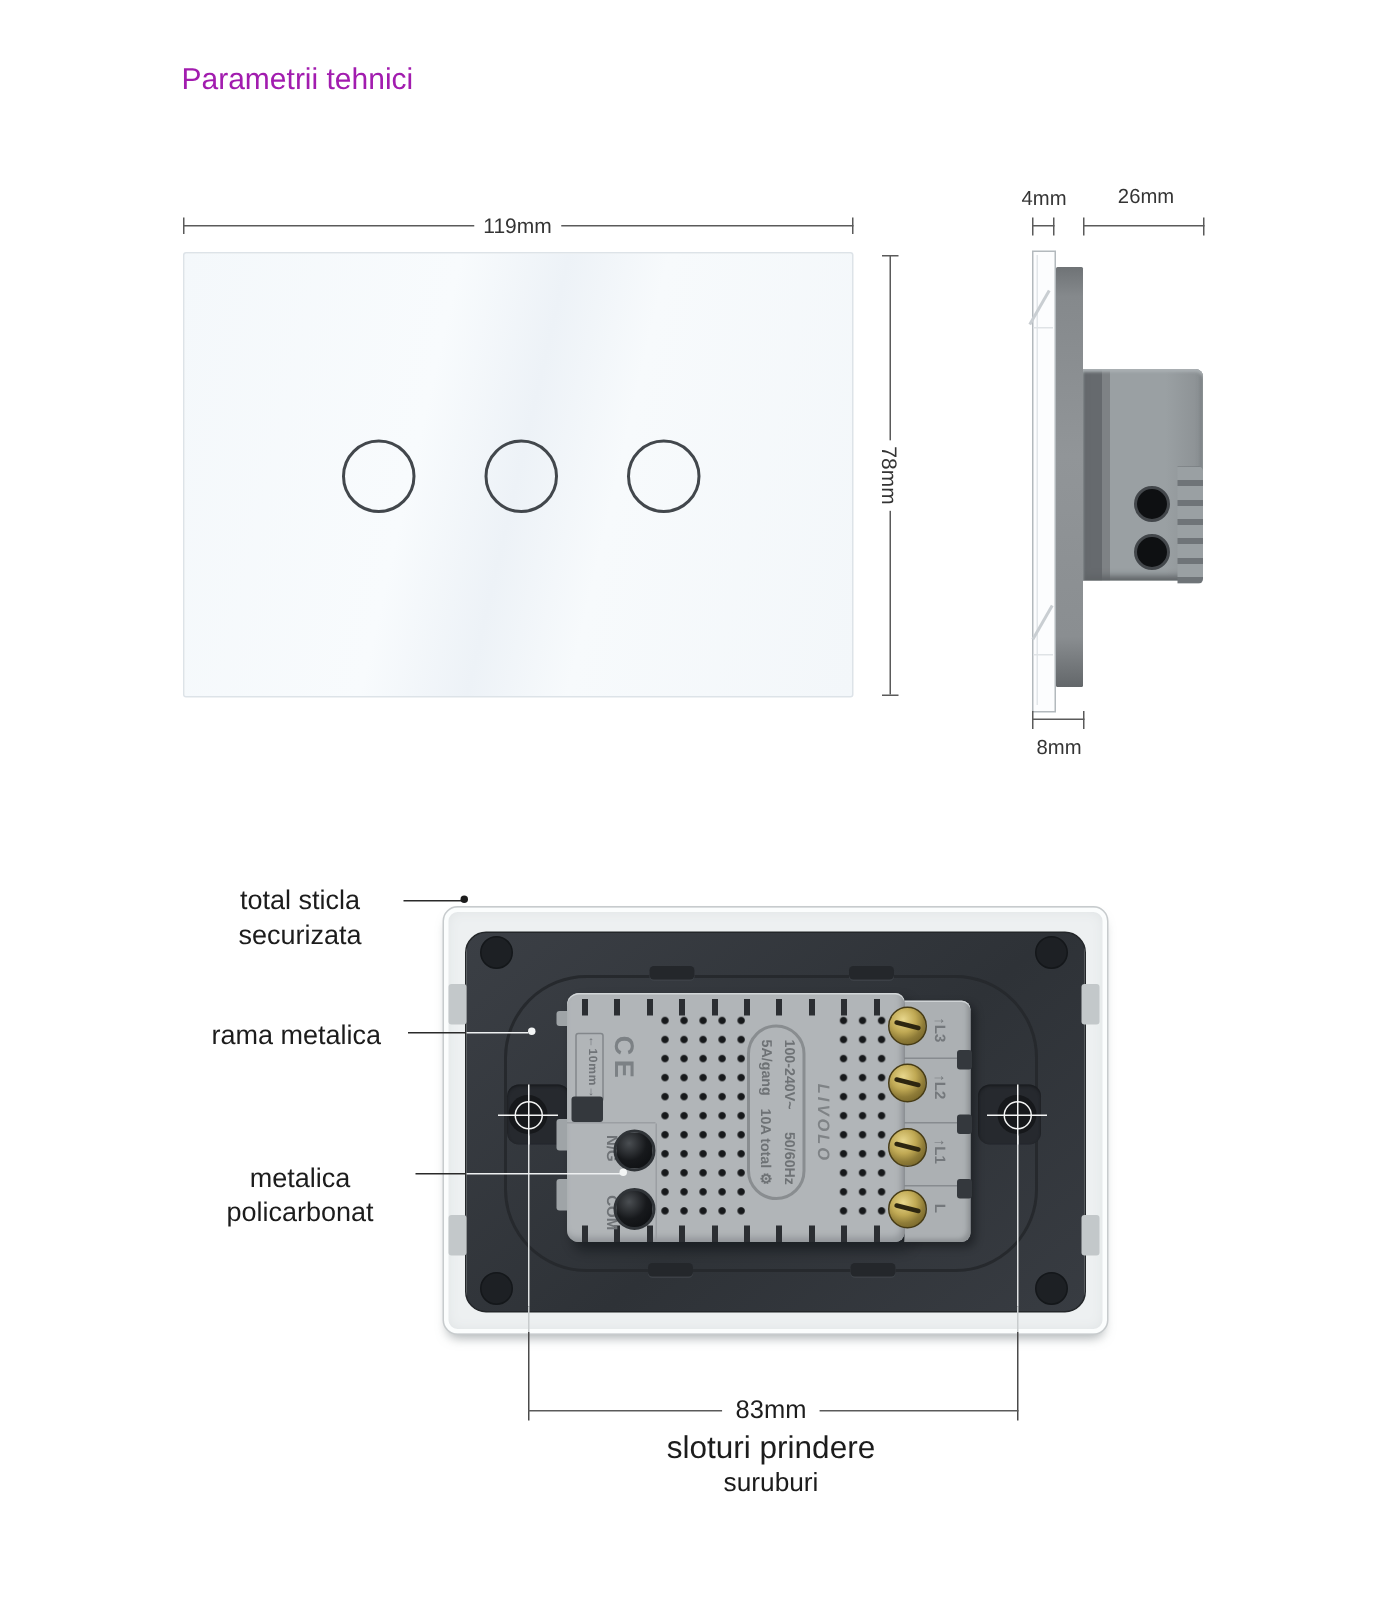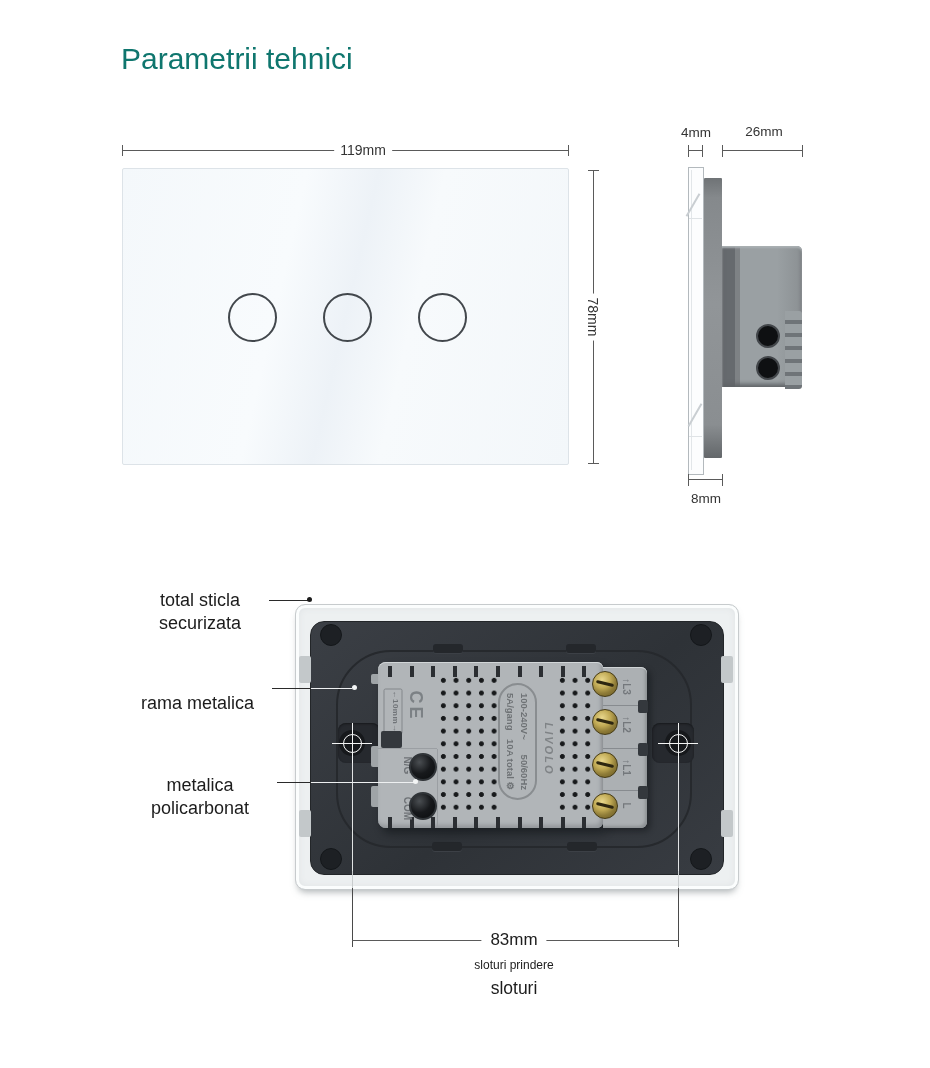--- a/index.html
+++ b/index.html
@@ -37,28 +37,28 @@
   .notch-dark{position:absolute;background:#34383d;border-radius:2px;}
   .blockgroove{position:absolute;height:1px;background:rgba(120,124,128,.7);}
   .ltab{position:absolute;background:#9fa4a7;border-radius:2px 0 0 2px;width:7px;}
   .gmark{position:absolute;width:2px;height:26px;background:#c9ced2;transform:rotate(30deg);}
 </style>
 </head>
 <body>
 
 <div id="canvas">
 
-  <div class="abs" style="left:121px;top:42px;font-size:30px;color:#0f766e;">Parametrii tehnici</div>
+  <div class="abs" style="left:121px;top:42px;font-size:20px;color:#a21caf;">Parametrii tehnici</div>
 
   <section>
 
     <div class="ln" style="left:122px;top:150px;width:447px;height:1px;"></div>
     <div class="ln" style="left:122px;top:145px;width:1px;height:11px;"></div>
     <div class="ln" style="left:568px;top:145px;width:1px;height:11px;"></div>
-    <div class="dimlabel" style="left:363px;top:150px;text-align:right;">119mm</div>
+    <div class="dimlabel" style="left:345px;top:150px;text-align:right;">119mm</div>
 
     <div class="abs" style="left:122px;top:168px;width:445px;height:295px;border:1px solid #dde3e8;border-radius:2px;
                 background:linear-gradient(103deg,#f4f8fb 0%,#f8fbfd 36%,#edf2f7 50%,#f7fafc 63%,#f3f7fa 100%);"></div>
     <div class="touch-circle" style="left:228px;top:293px;"></div>
     <div class="touch-circle" style="left:323px;top:293px;"></div>
     <div class="touch-circle" style="left:418px;top:293px;"></div>
 
     <div class="ln" style="left:593px;top:170px;width:1px;height:293px;"></div>
     <div class="ln" style="left:588px;top:170px;width:11px;height:1px;"></div>
     <div class="ln" style="left:588px;top:463px;width:11px;height:1px;"></div>
@@ -199,31 +199,31 @@
 
     <div class="lnw" style="left:352px;top:757px;width:1px;height:114px;background:rgba(244,246,246,.9);"></div>
     <div class="abs" style="left:352px;top:871px;width:1px;height:17px;background:#c8cccd;"></div>
     <div class="ln" style="left:352px;top:888px;width:1px;height:59px;background:#4a4a4a;"></div>
     <div class="lnw" style="left:678px;top:757px;width:1px;height:114px;background:rgba(244,246,246,.9);"></div>
     <div class="abs" style="left:678px;top:871px;width:1px;height:17px;background:#c8cccd;"></div>
     <div class="ln" style="left:678px;top:888px;width:1px;height:59px;background:#4a4a4a;"></div>
 
     <div class="ln" style="left:352px;top:940px;width:327px;height:1px;"></div>
     <div class="dimlabel" style="left:514px;top:940px;font-size:17px;color:#1d1d1d;padding:0 9px;">83mm</div>
-    <div class="callout" style="left:514px;top:954px;transform:translateX(-50%);font-size:12px;">sloturi prindere</div>
-    <div class="callout" style="left:514px;top:977px;transform:translateX(-50%);font-size:17.5px;">sloturi</div>
+    <div class="callout" style="left:514px;top:954px;transform:translateX(-50%);font-size:21px;">sloturi prindere</div>
+    <div class="callout" style="left:514px;top:977px;transform:translateX(-50%);font-size:17.5px;">suruburi</div>
 
     <div class="callout" style="left:130px;top:589px;width:140px;">
       <div>total sticla</div>
       <div>securizata</div>
     </div>
     <div class="ln" style="left:269px;top:600px;width:40px;height:1px;background:#2a2a2a;"></div>
     <div class="dot dark" style="left:307px;top:597px;"></div>
 
-    <div class="callout" style="left:125px;top:679px;width:145px;margin-top:13px;">rama metalica</div>
+    <div class="callout" style="left:125px;top:679px;width:145px;">rama metalica</div>
     <div class="ln" style="left:272px;top:688px;width:39px;height:1px;background:#2a2a2a;"></div>
     <div class="lnw" style="left:311px;top:688px;width:41px;height:1px;"></div>
     <div class="dot light" style="left:352px;top:685px;"></div>
 
     <div class="callout" style="left:130px;top:774px;width:140px;">
       <div>metalica</div>
       <div>policarbonat</div>
     </div>
     <div class="ln" style="left:277px;top:782px;width:34px;height:1px;background:#2a2a2a;"></div>
     <div class="lnw" style="left:311px;top:782px;width:104px;height:1px;"></div>

